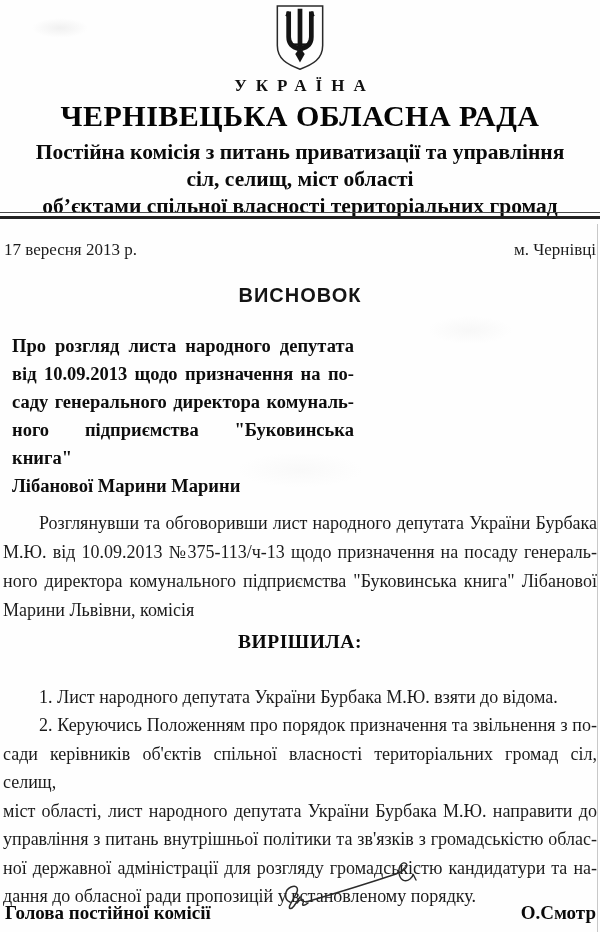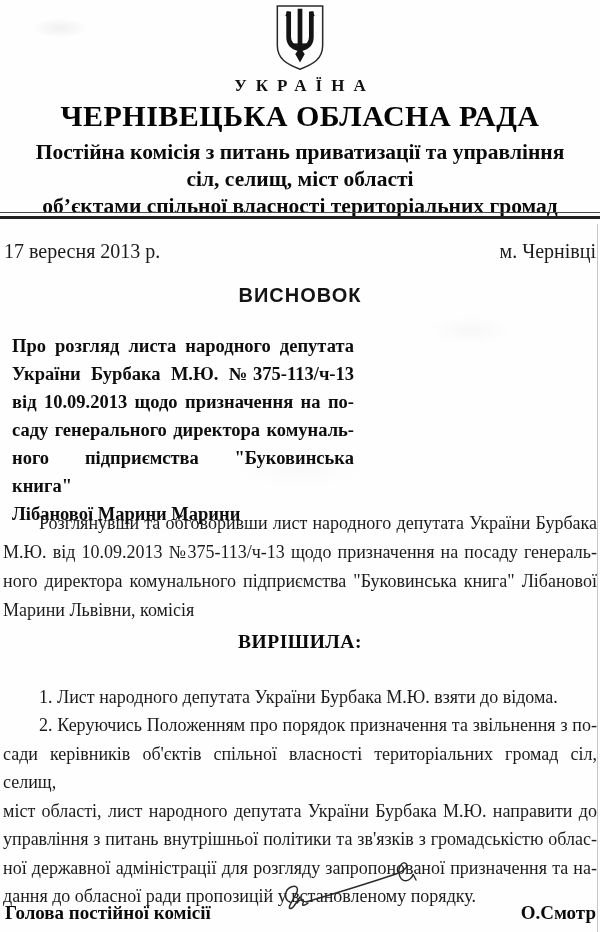--- a/index.html
+++ b/index.html
@@ -22,21 +22,21 @@
   .country{position:absolute;top:76px;left:0;right:0;text-align:center;
     font-weight:bold;font-size:17px;letter-spacing:9px;text-indent:9px;color:#111;}
   .council{position:absolute;top:99px;left:0;right:0;text-align:center;
     font-weight:bold;font-size:30px;letter-spacing:.5px;color:#050505;}
   .commission{position:absolute;top:139px;left:0;right:0;text-align:center;
     font-weight:bold;font-size:21.5px;line-height:27px;color:#0a0a0a;}
   .rule-thin{position:absolute;top:212px;left:0;right:0;height:1px;background:#4a4a4a;}
   .rule-thick{position:absolute;top:216px;left:0;right:0;height:3px;background:#222;}
 
   .meta-row{position:absolute;top:240px;left:4px;right:4px;
-    display:flex;justify-content:space-between;font-size:20px;}
+    display:flex;justify-content:space-between;font-size:17px;}
   .doc-title{position:absolute;top:284px;left:0;right:0;text-align:center;
     font-family:"Liberation Sans","DejaVu Sans",sans-serif;
     font-weight:bold;font-size:20px;letter-spacing:1px;color:#141414;}
 
   .subject{position:absolute;top:332px;left:12px;width:342px;
     font-weight:bold;font-size:18.5px;line-height:28px;color:#0d0d0d;}
   .preamble{position:absolute;top:509px;left:3px;width:594px;
     font-size:18px;line-height:29px;}
   .decision-heading{position:absolute;top:631px;left:0;right:0;text-align:center;
     font-weight:bold;font-size:19.5px;letter-spacing:.5px;color:#0a0a0a;}
@@ -82,21 +82,20 @@
 
   <div class="meta-row">
     <span>17 вересня 2013 р.</span>
     <span>м. Чернівці</span>
   </div>
 
   <div class="doc-title">ВИСНОВОК</div>
 
   <div class="subject">
       <div class="just">Про розгляд листа народного депутата</div>
-      <div class="just">України Бурбака М.Ю. №375-113/ч-13</div>
       <div class="just">від 10.09.2013  щодо призначення на по-</div>
       <div class="just">саду генерального директора комуналь-</div>
       <div class="just">ного підприємства "Буковинська книга"</div>
       <div>Лібанової Марини Марини</div>
     </div>
 
   <div class="preamble">
       <div class="just first-indent">Розглянувши та обговоривши лист народного депутата України Бурбака</div>
       <div class="just">М.Ю. від 10.09.2013  №375-113/ч-13 щодо призначення на посаду генераль-</div>
       <div class="just">ного директора комунального підприємства "Буковинська книга" Лібанової</div>
@@ -107,21 +106,21 @@
 
   <div class="item1">
       <div class="first-indent">1. Лист народного депутата України Бурбака М.Ю. взяти до відома.</div>
     </div>
 
   <div class="item2">
       <div class="just first-indent">2. Керуючись Положенням про порядок призначення та звільнення з по-</div>
       <div class="just">сади керівників об'єктів спільної власності територіальних громад сіл, селищ,</div>
       <div class="just">міст області, лист народного депутата України Бурбака М.Ю. направити до</div>
       <div class="just">управління з питань внутрішньої політики та зв'язків з громадськістю облас-</div>
-      <div class="just">ної державної адміністрації для розгляду запропонованої призначення та на-</div>
+      <div class="just">ної державної адміністрації для розгляду громадськістю кандидатури та на-</div>
       <div>дання до обласної ради пропозицій у встановленому порядку.</div>
     </div>
 
   <div class="sign-role">Голова постійної комісії</div>
 
   <div class="signature">
     <svg width="150" height="58" viewBox="0 0 150 58" aria-hidden="true">
       <path d="M10,44 C4,42 4,32 11,29 C17,26.5 19,31 16,36 L10,47 C8,51 11,52 14,48 L20,39 M17,45 C20,41 25,40 23,45 C21.5,48.5 25,47.5 28,45" fill="none" stroke="#2b2b2b" stroke-width="1.5" stroke-linecap="round"></path>
       <path d="M26,44 C60,34 92,24 116,16 C124,13.5 129,8 126,5.5 C123,3 118,8 119,15 C120,22 125,25 130,21 C132,19.5 133,17.5 133,16 L136,22" fill="none" stroke="#2b2b2b" stroke-width="1.4" stroke-linecap="round"></path>
     </svg>

